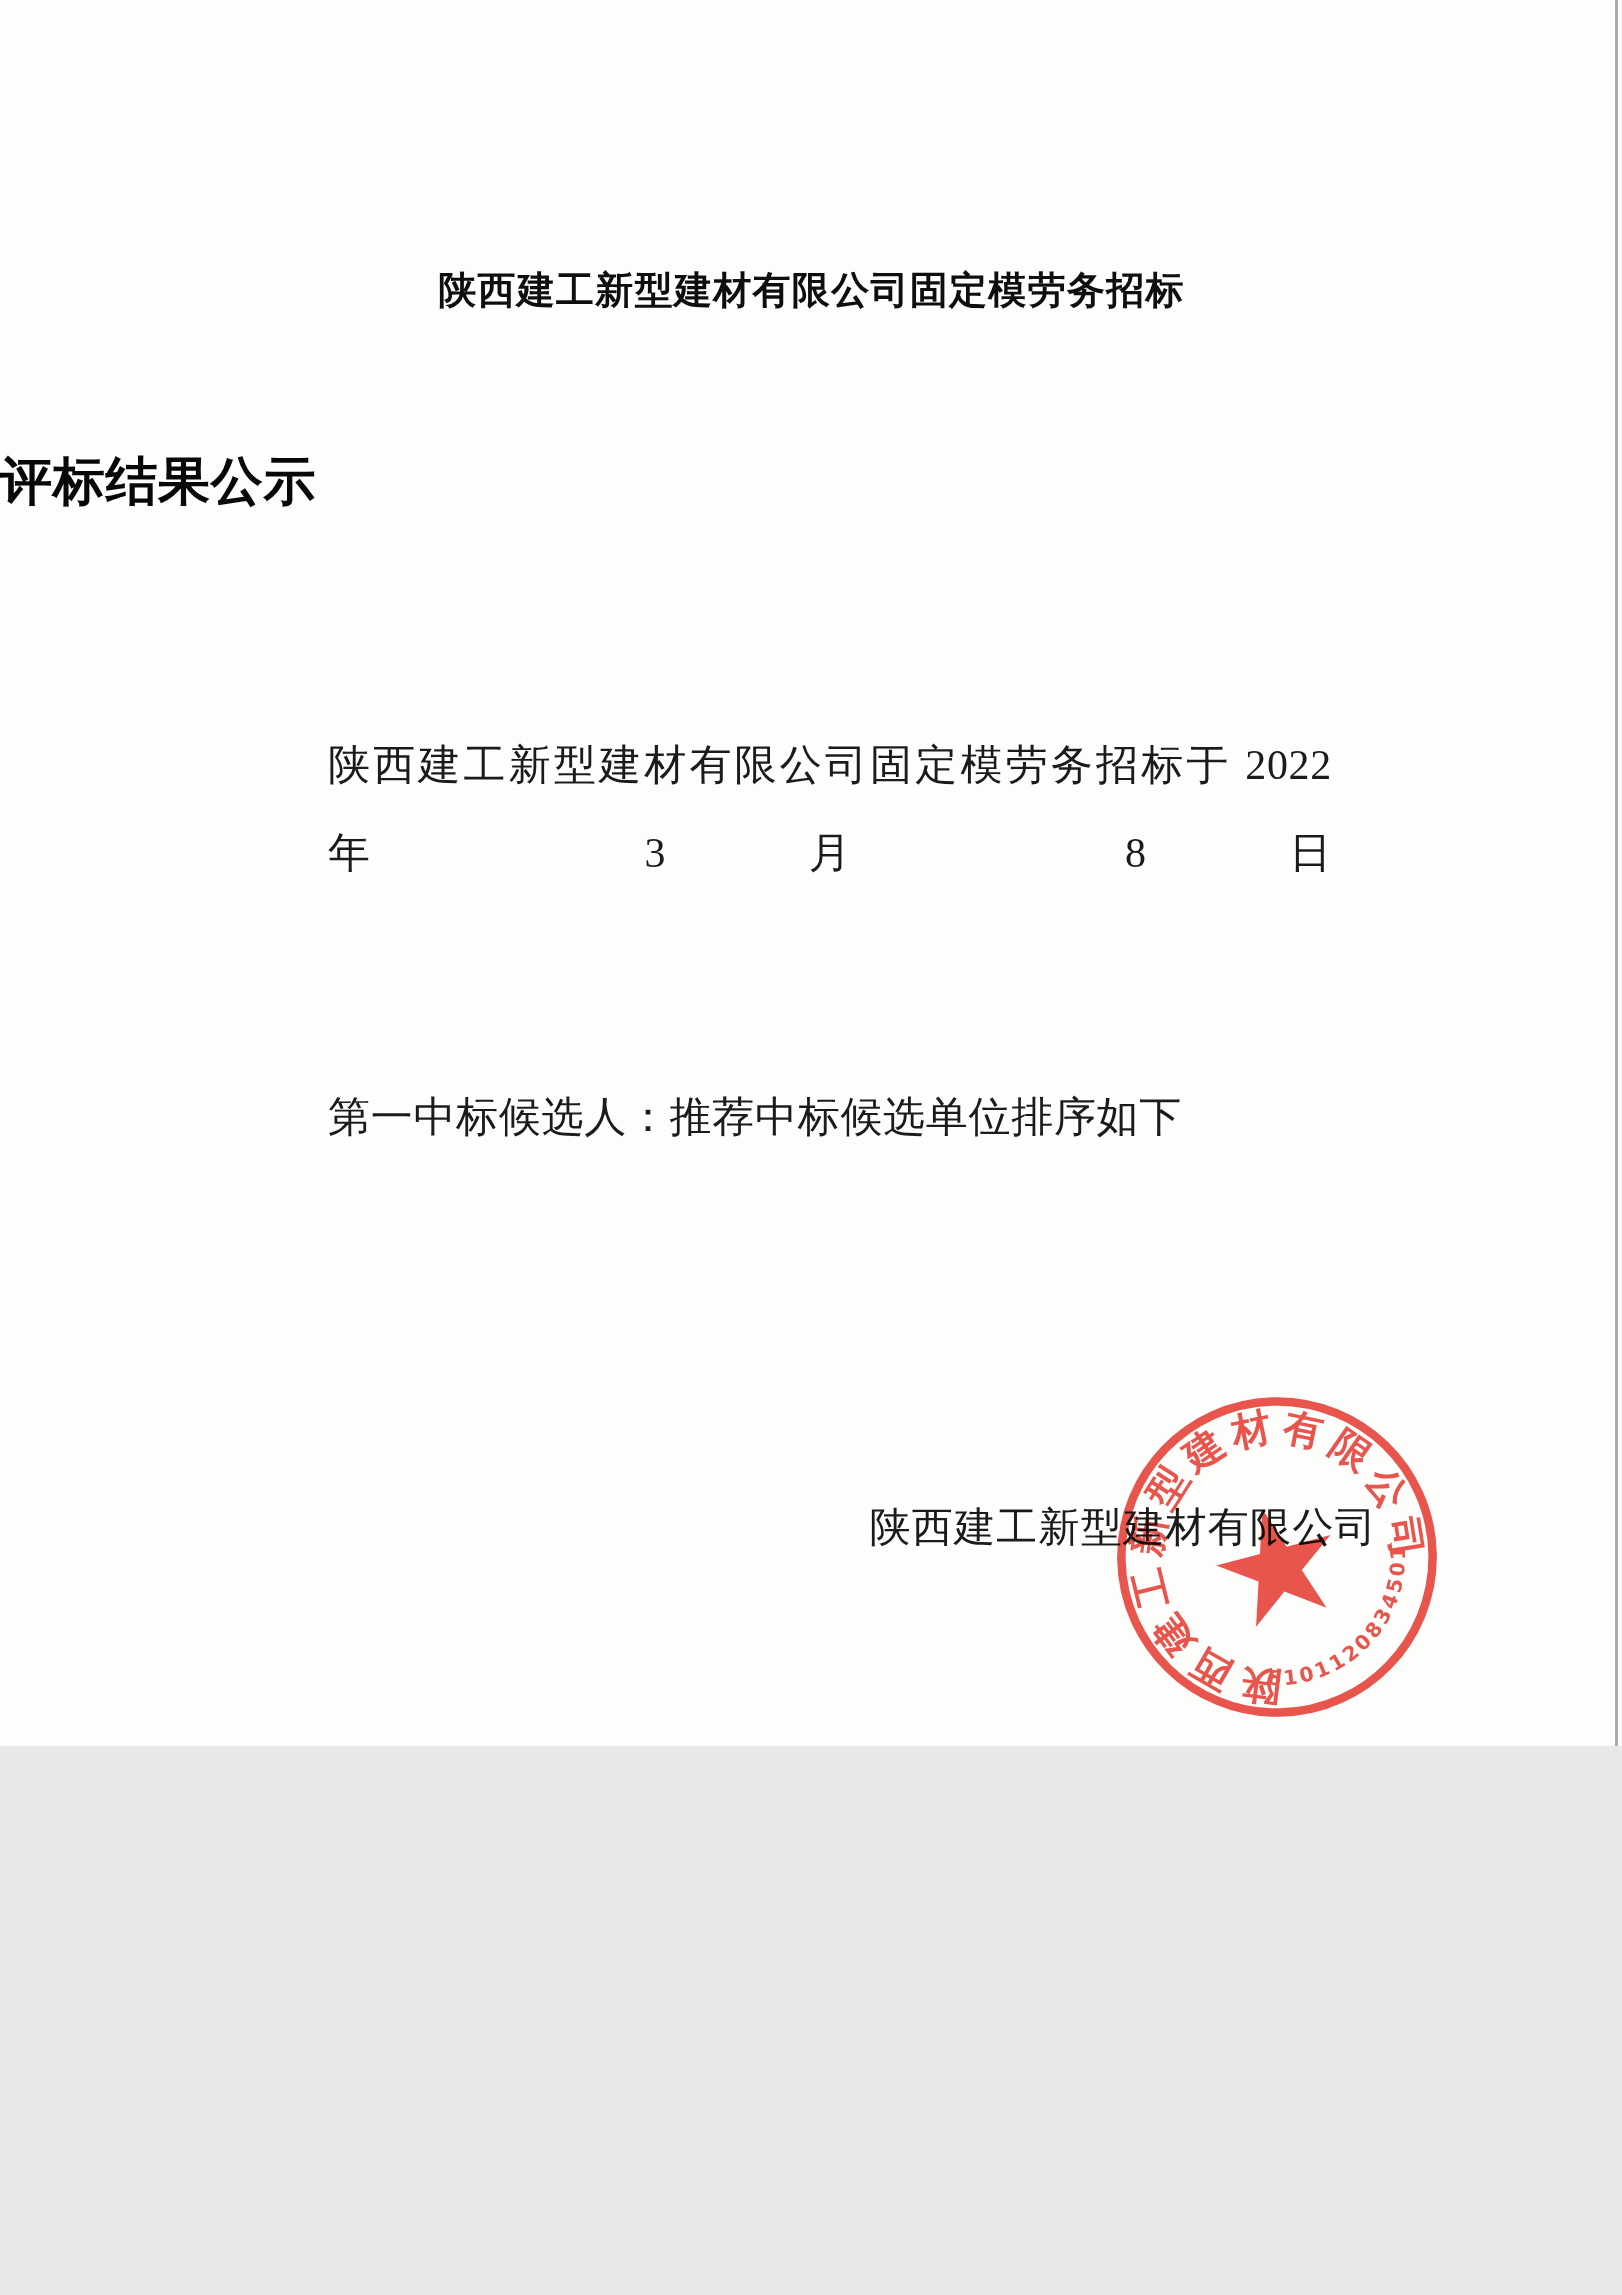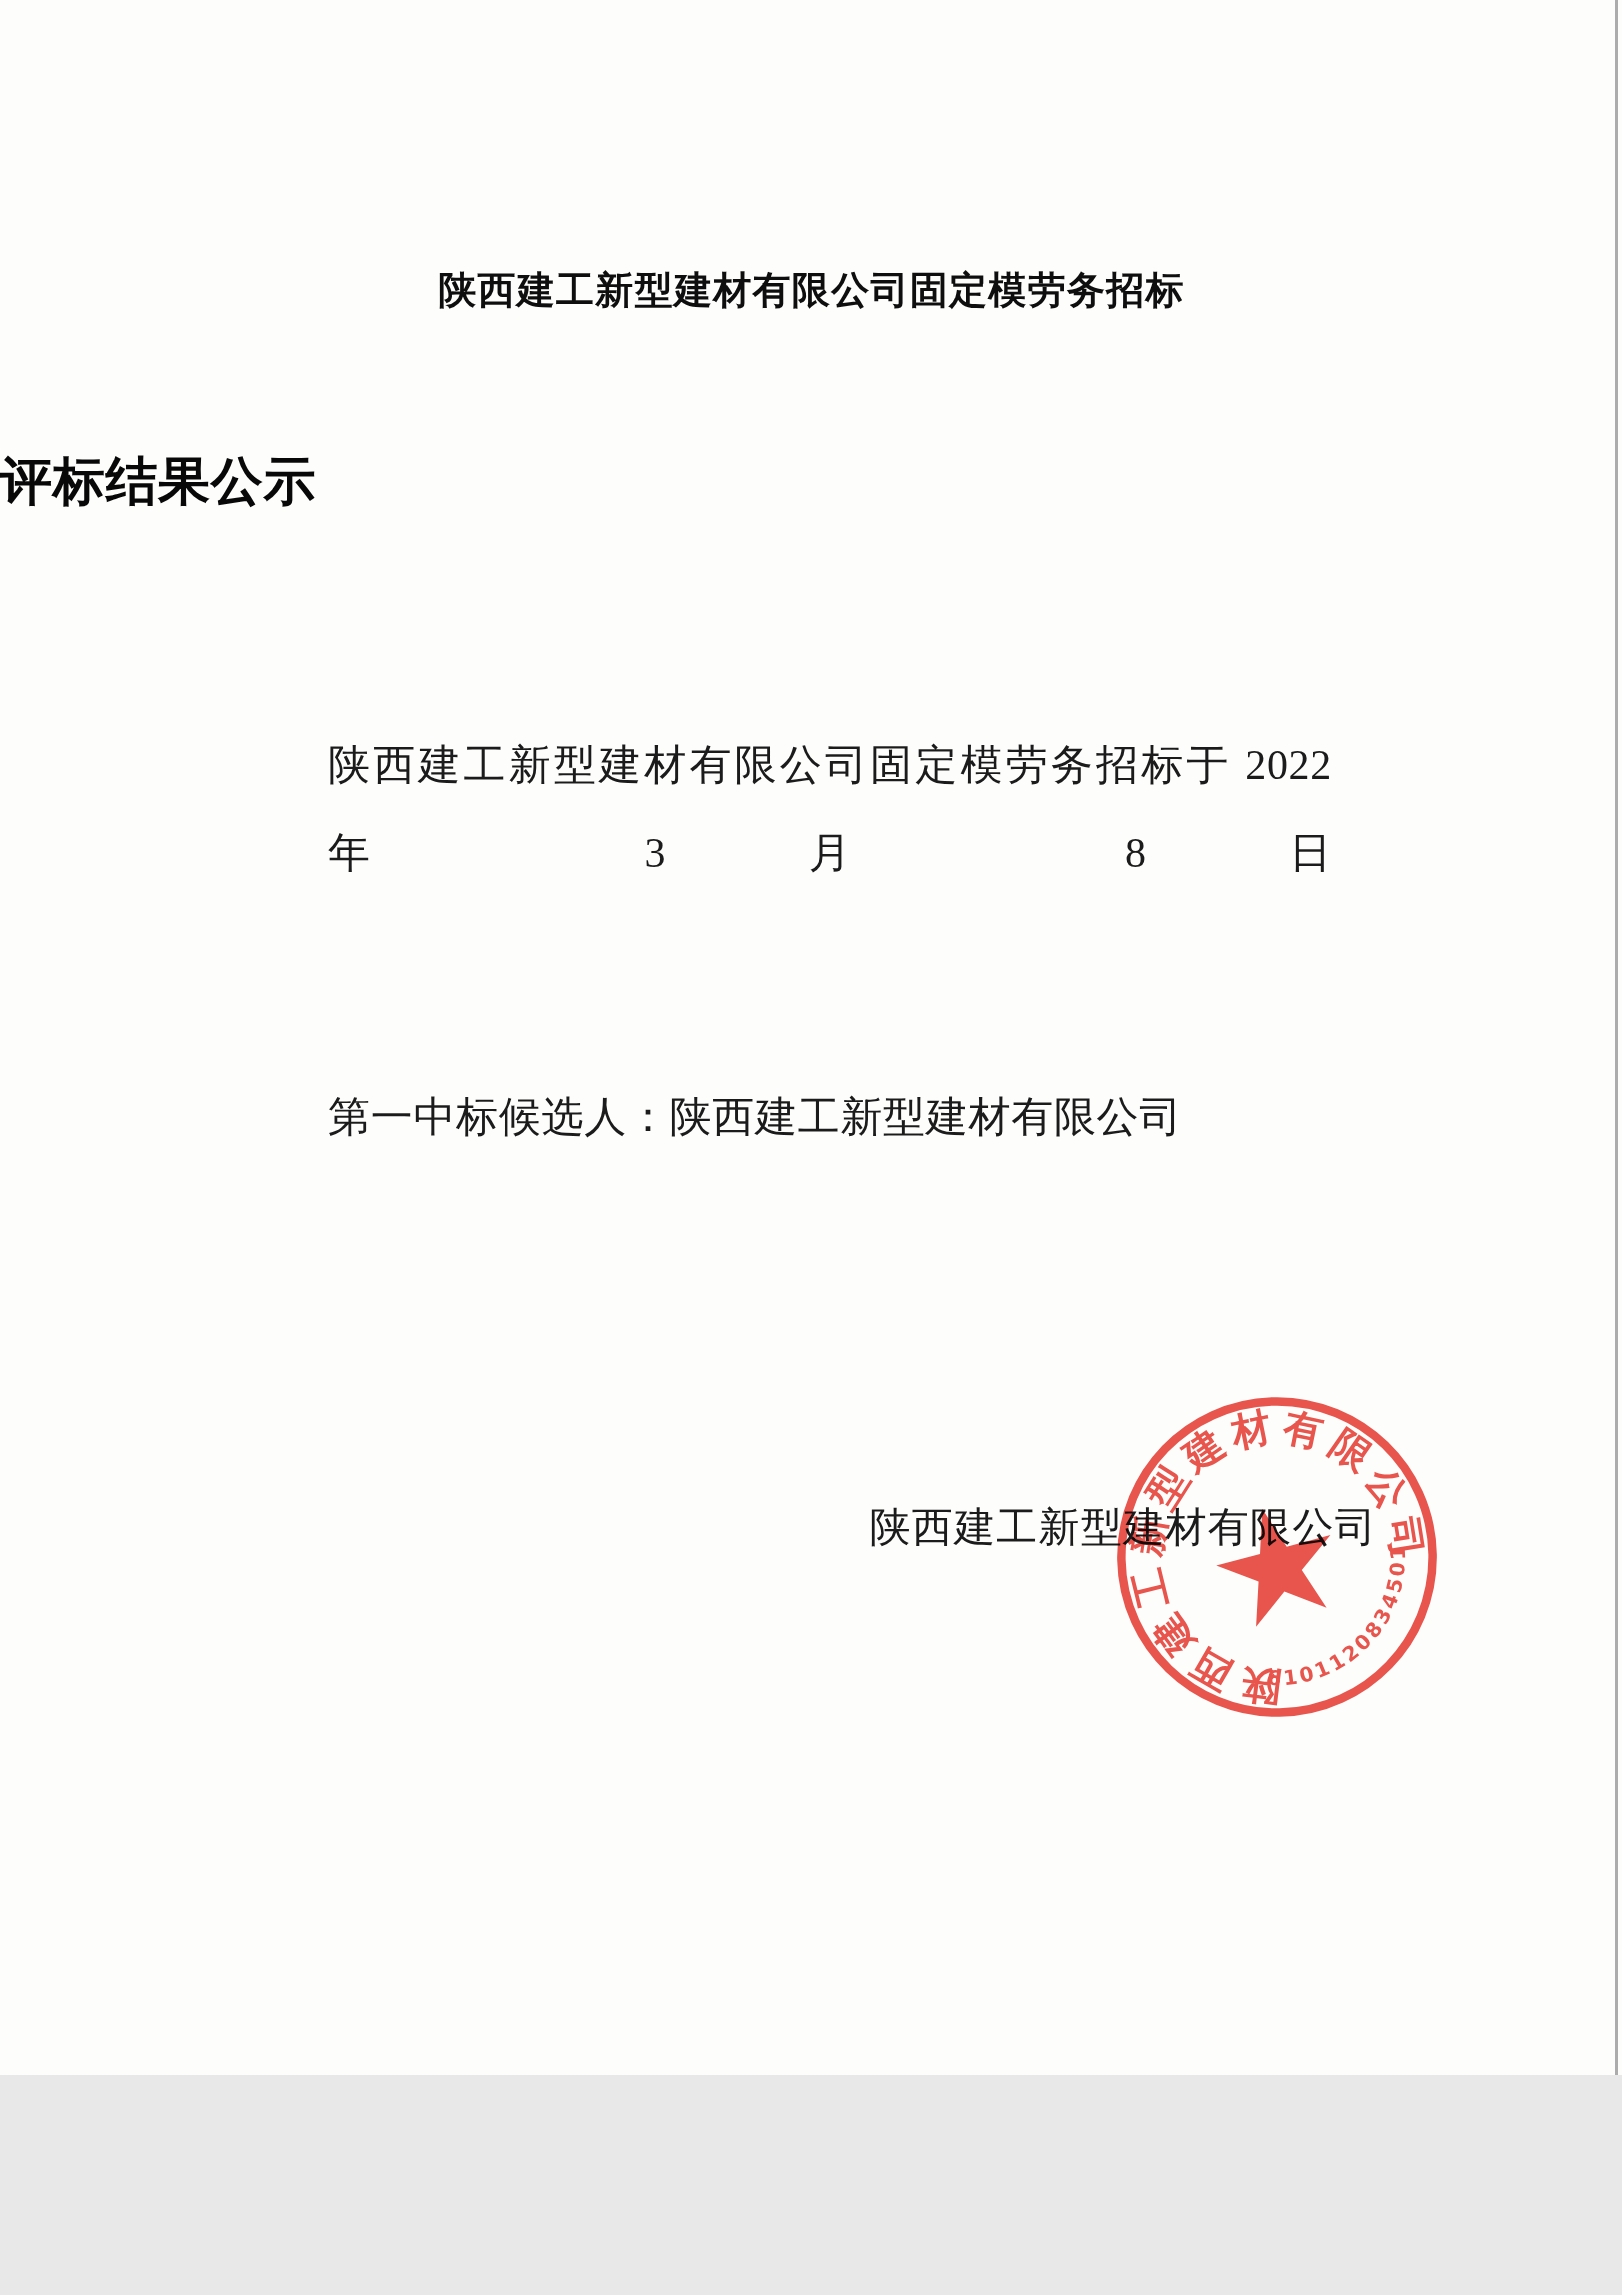--- a/index.html
+++ b/index.html
@@ -1,18 +1,18 @@
 <!DOCTYPE html>
 <html style="font-size:10.5px"><head>
 <meta charset="utf-8">
 <style>
   html,body{margin:0;padding:0;background:#e8e8e8;}
   .page{
     position:relative;
-    width:1623px;height:2075px;
+    width:1623px;height:1746px;
     background:#fdfdfc;
     overflow:hidden;
     font-family:"Liberation Serif","DejaVu Serif",serif;
     color:#1b1b1b;
   }
   .scan-edge{
     position:absolute;top:0;right:5.2px;width:2.6px;height:100%;
     background:#6a6a6a;opacity:.55;
   }
   .header-title{
@@ -68,21 +68,21 @@
 <div class="page">
 
   <div class="scan-edge"></div>
 
   <div class="header-title">陕西建工新型建材有限公司固定模劳务招标</div>
 
   <div class="main-title">评标结果公示</div>
 
   <div class="body-block">
     <div class="body-line indent j">陕西建工新型建材有限公司固定模劳务招标于 2022 年 3 月 8 日</div>
-    <div class="body-line indent">第一中标候选人：陕西建工新型建材有限公司</div>
+    <div class="body-line indent">第一中标候选人：推荐中标候选单位排序如下</div>
     
     
     
     
   </div>
 
   <div class="sig-company">陕西建工新型建材有限公司</div>
 
 
   <div class="stamp">

